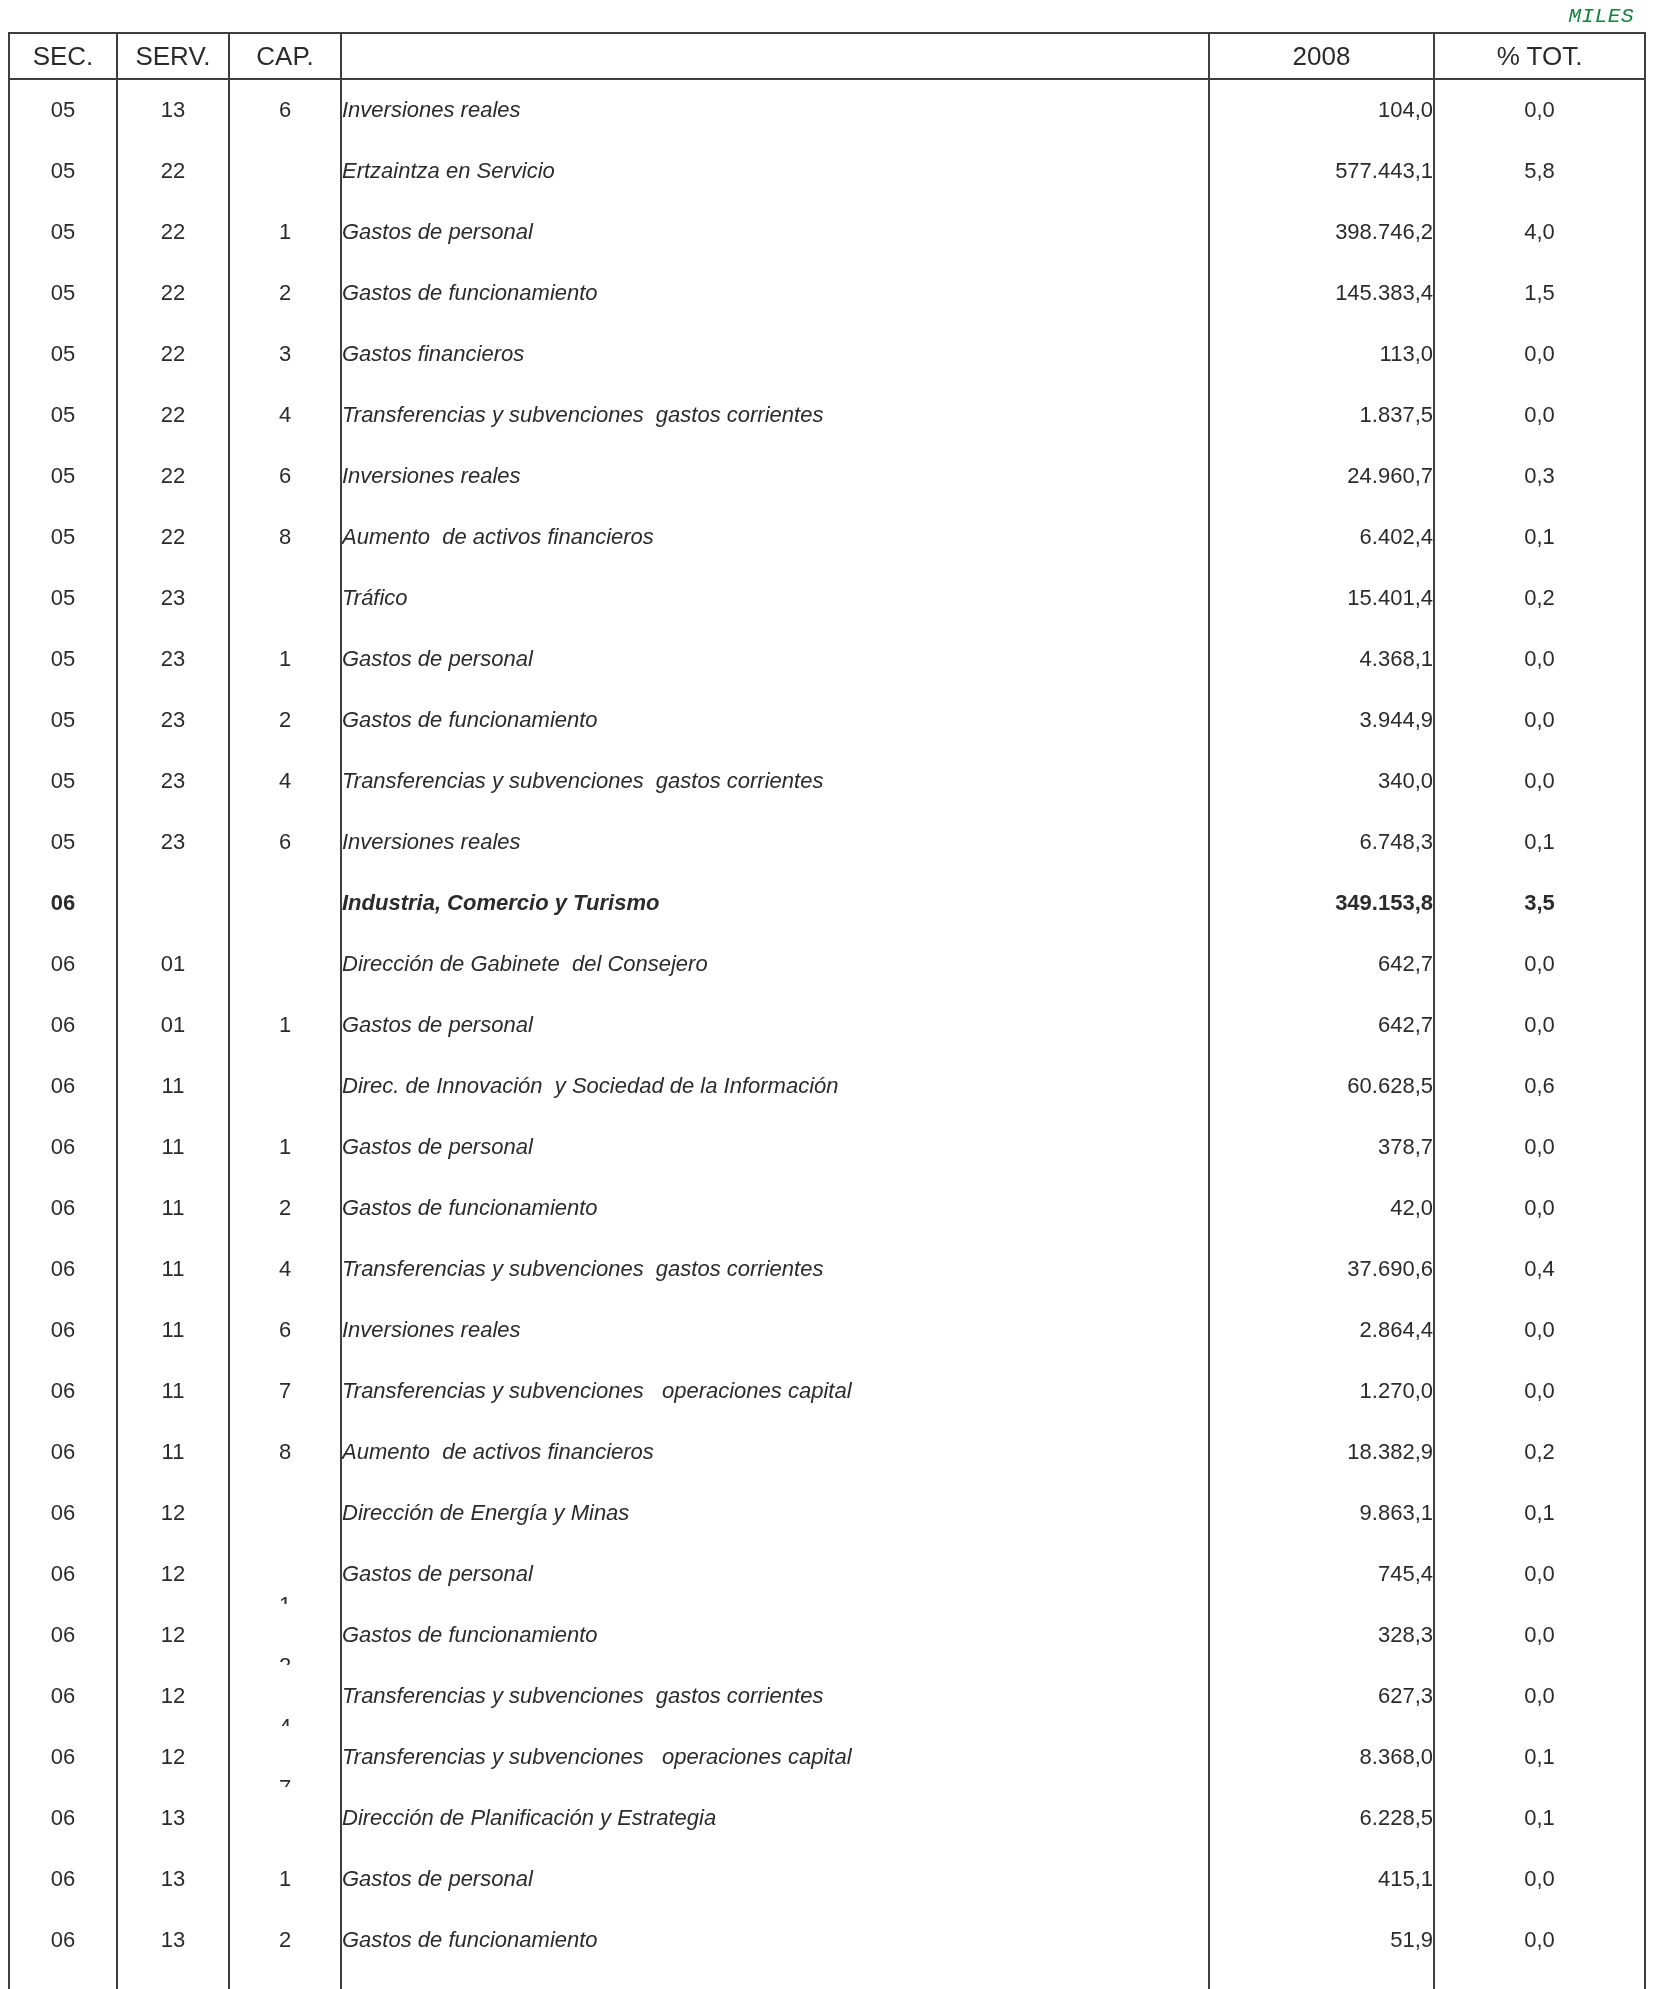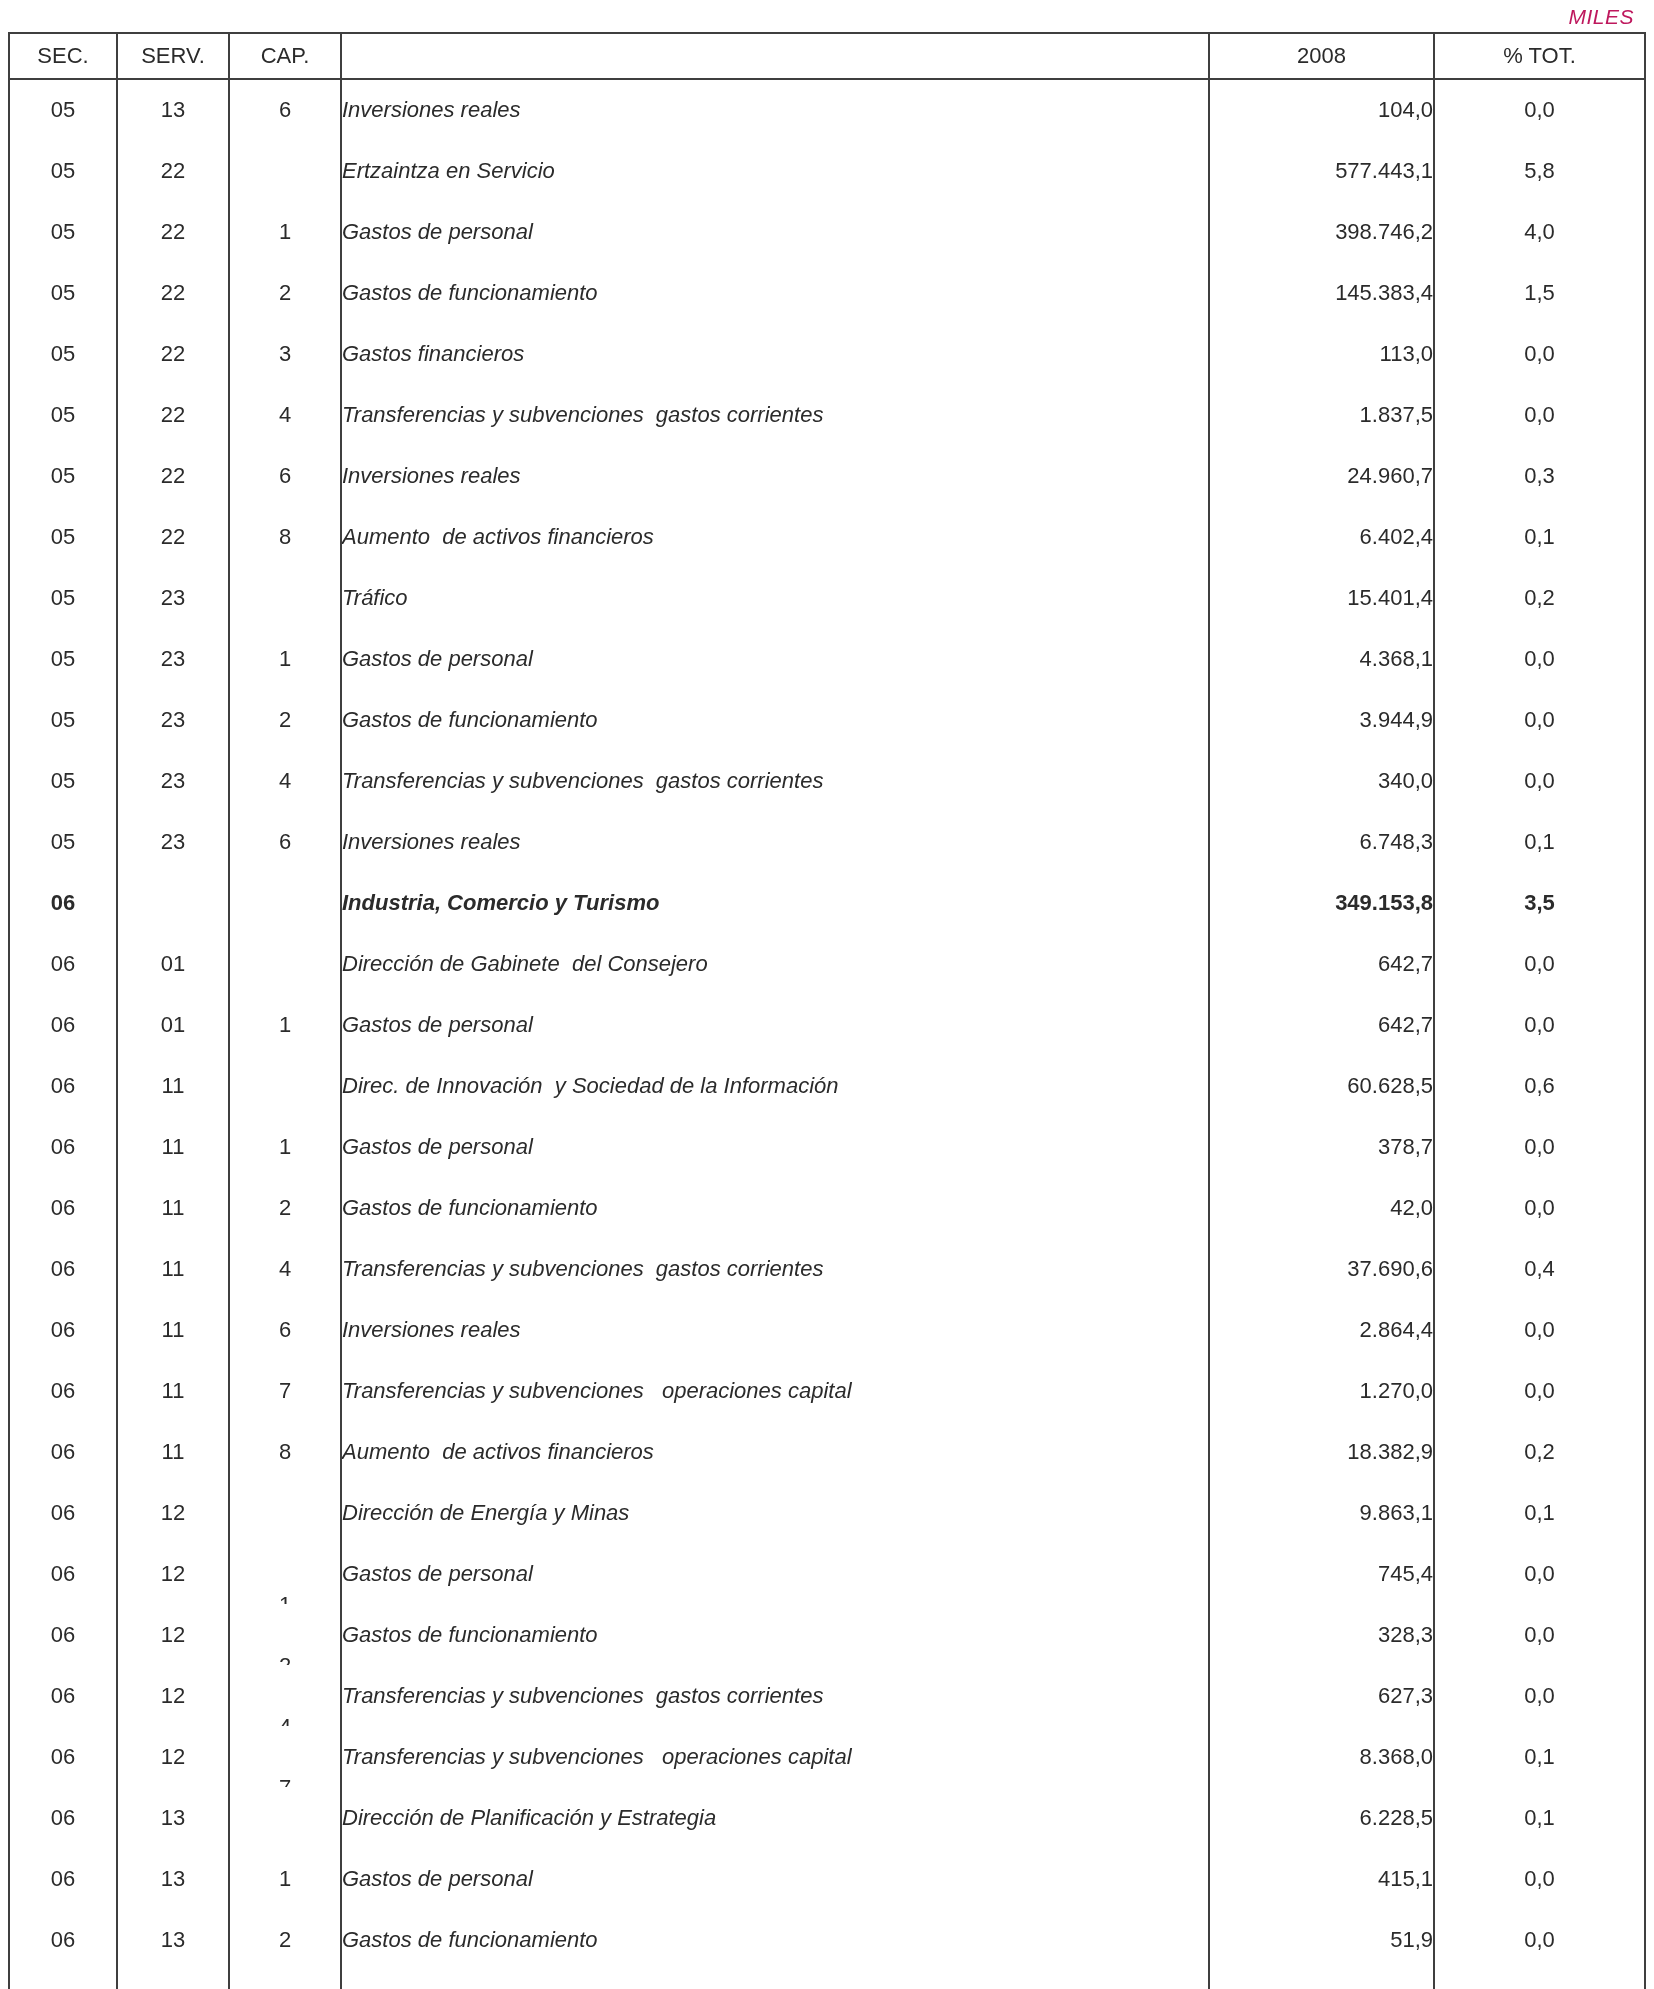--- a/index.html
+++ b/index.html
@@ -13,22 +13,23 @@
     background: #ffffff;
     overflow: hidden;
   }
 
   .units {
     position: absolute;
     top: 5px;
     right: 20px;
     font-size: 21px;
     font-style: italic;
-    color: #be185d;
+    color: #15803d;
     letter-spacing: 0.5px;
+    font-family: Liberation Mono, monospace;
   }
 
   table.budget {
     position: absolute;
     top: 32px;
     left: 8px;
     width: 1638px;
     border-collapse: collapse;
     table-layout: fixed;
     border: 2px solid #3f3f3f;
@@ -37,21 +38,21 @@
   table.budget th,
   table.budget td {
     border-left: 2px solid #3f3f3f;
     border-right: 2px solid #3f3f3f;
     padding: 0;
     overflow: hidden;
   }
 
   thead th {
     height: 46px;
-    font-size: 22px;
+    font-size: 26px;
     font-weight: 400;
     text-align: center;
     vertical-align: middle;
     color: #2b2b2b;
     border-bottom: 2px solid #3f3f3f;
   }
 
   tbody td {
     height: 61px;
     font-size: 22px;

